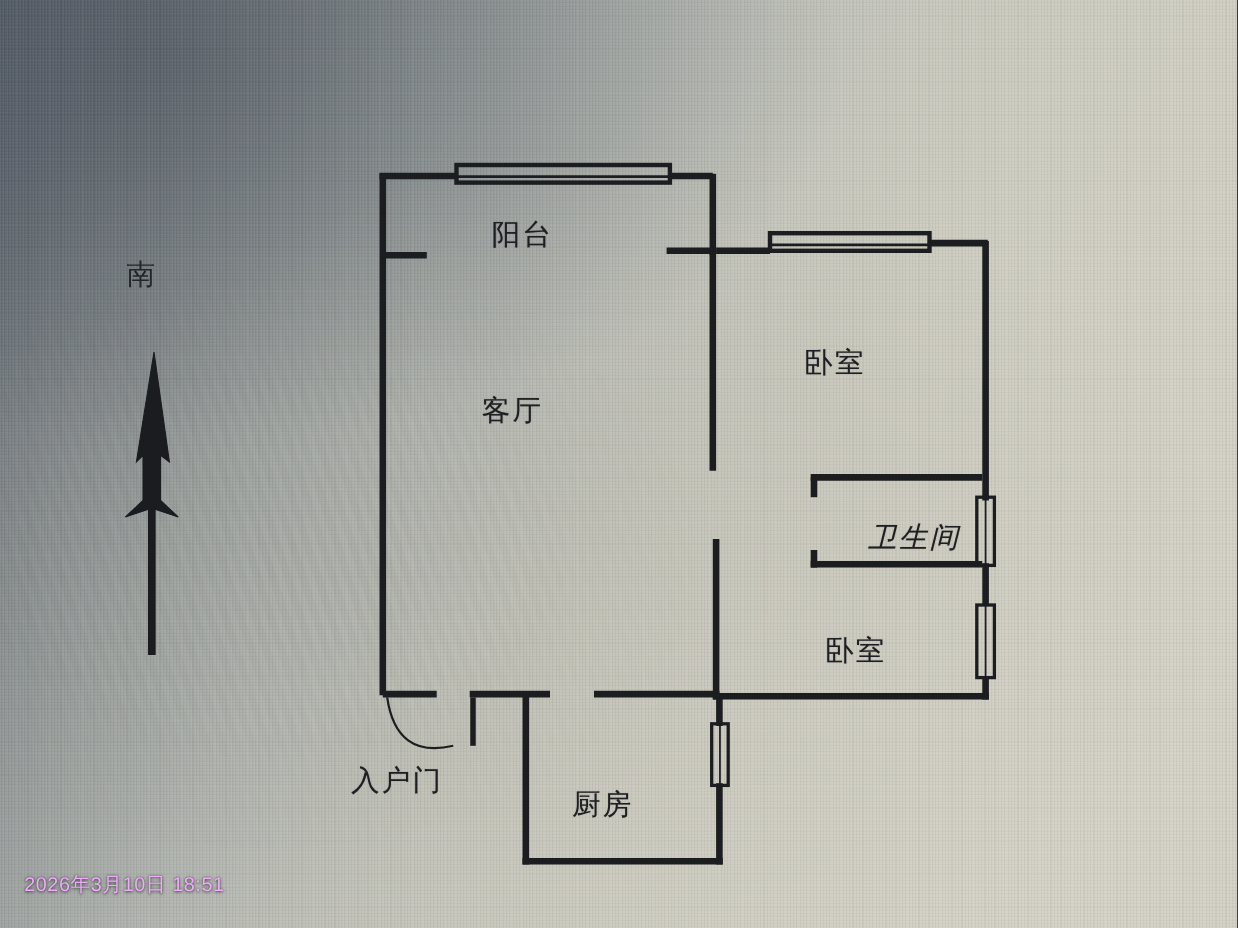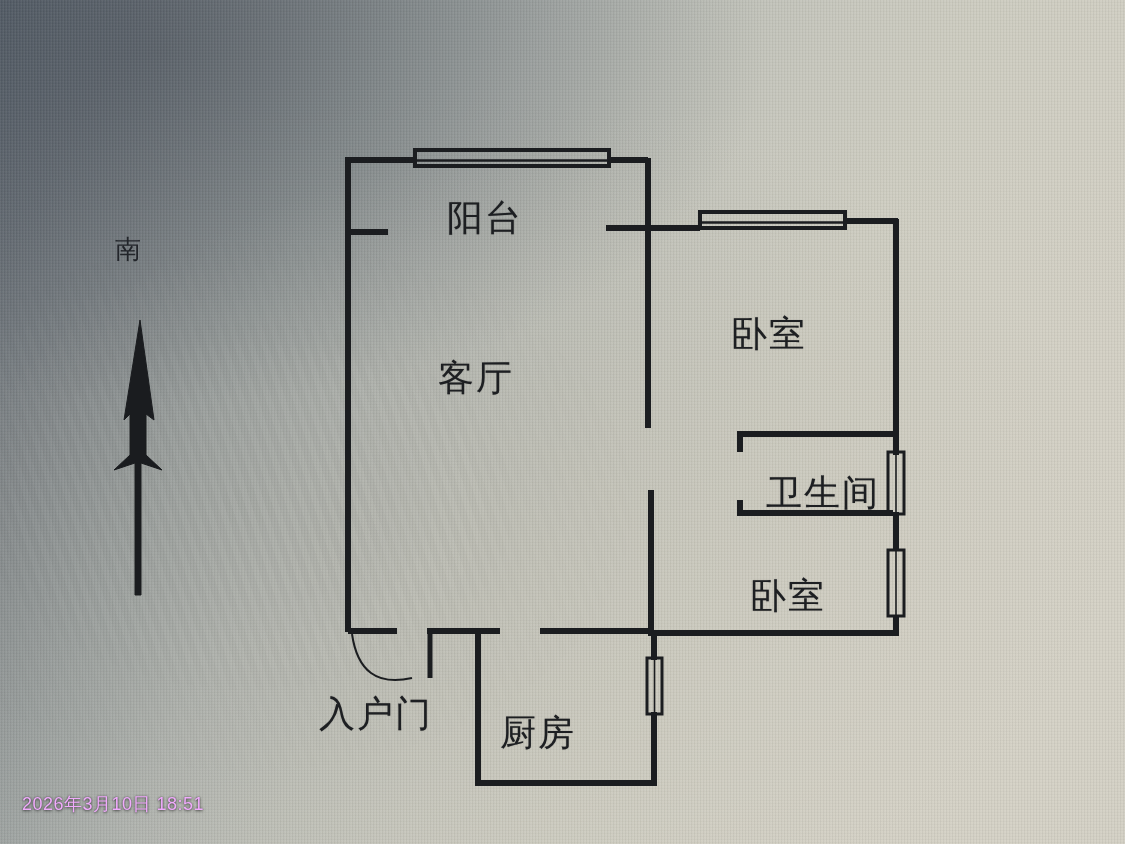--- a/index.html
+++ b/index.html
@@ -89,21 +89,21 @@
   }
 
   
   #plan {
     position: absolute;
     inset: 0;
   }
   .room-label {
     position: absolute;
     color: #1d1f22;
-    font-size: 36px;
+    font-size: 26px;
     line-height: 1;
     letter-spacing: 2px;
     white-space: nowrap;
     text-shadow: 0 0 1px rgba(0,0,0,0.35);
   }
   .compass-label {
     position: absolute;
     color: #22252a;
     font-size: 26px;
     line-height: 1;
@@ -229,20 +229,20 @@
                L 130 414
                L 124 420 Z" fill="#1a1c1f" stroke="#1a1c1f" stroke-width="1"></path>
     </g>
   </svg>
 
   <div class="compass-label" style="left:115px; top:236px;">南</div>
 
   <div class="room-label" style="left:447px; top:200px;">阳台</div>
   <div class="room-label" style="left:438px; top:360px;">客厅</div>
   <div class="room-label" style="left:731px; top:316px;">卧室</div>
-  <div class="room-label" style="left:766px; top:475px;">卫生间</div>
+  <div class="room-label" style="left:789px; top:475px;font-style:italic;">卫生间</div>
   <div class="room-label" style="left:750px; top:578px;">卧室</div>
-  <div class="room-label" style="left:500px; top:718px;font-family:Liberation Mono, monospace;">厨房</div>
+  <div class="room-label" style="left:520px; top:718px;">厨房</div>
   <div class="room-label" style="left:319px; top:696px;">入户门</div>
 
   <div class="timestamp">2026年3月10日 18:51</div>
 
 </div>
 
 </body></html>

